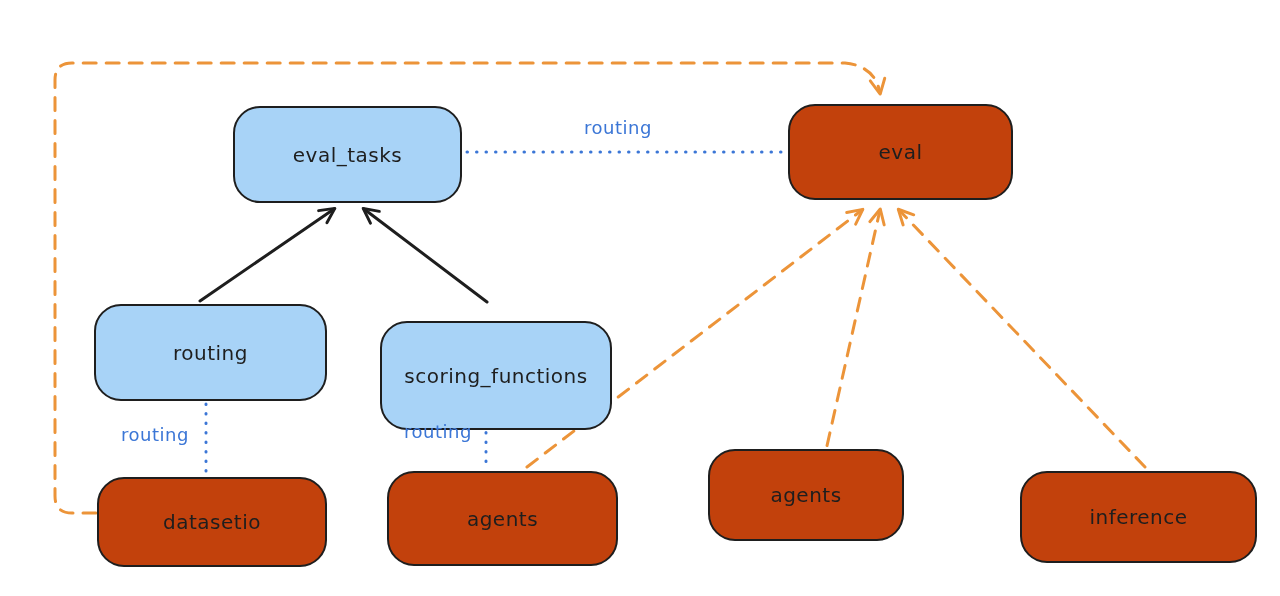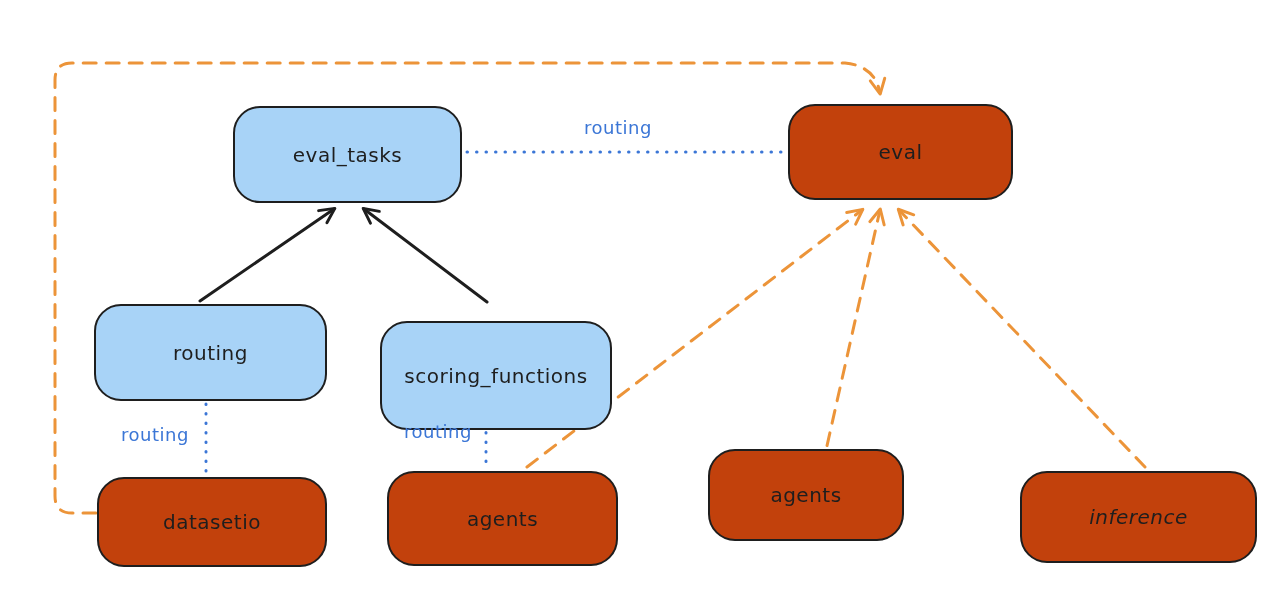--- a/index.html
+++ b/index.html
@@ -36,21 +36,21 @@
   .node.blue  { background: #a8d3f7; }
   .node.green { background: #c2410c; }
 
   .n-eval_tasks        { left: 233px; top: 106px; width: 229px; height: 97px; }
   .n-eval              { left: 788px; top: 104px; width: 225px; height: 96px; }
   .n-datasets          { left:  94px; top: 304px; width: 233px; height: 97px; }
   .n-scoring_functions { left: 380px; top: 321px; width: 232px; height: 109px; }
   .n-datasetio         { left:  97px; top: 477px; width: 230px; height: 90px; }
   .n-scoring           { left: 387px; top: 471px; width: 231px; height: 95px; }
   .n-agents            { left: 708px; top: 449px; width: 196px; height: 92px; }
-  .n-inference         { left: 1020px; top: 471px; width: 237px; height: 92px; font-style: italic; }
+  .n-inference         { left: 1020px; top: 471px; width: 237px; height: 92px; }
 
   .edge-label {
     position: absolute;
     color: #3b76d6;
     font-size: 18px;
     font-weight: normal;
     letter-spacing: 0.5px;
     text-align: center;
     width: 90px;
   }

